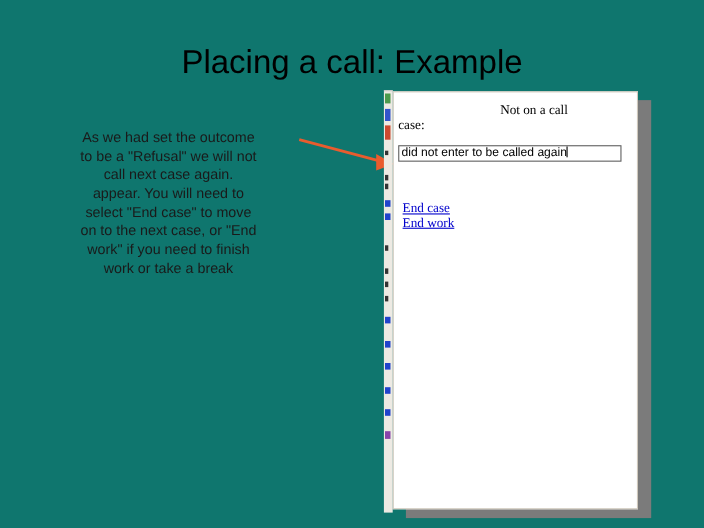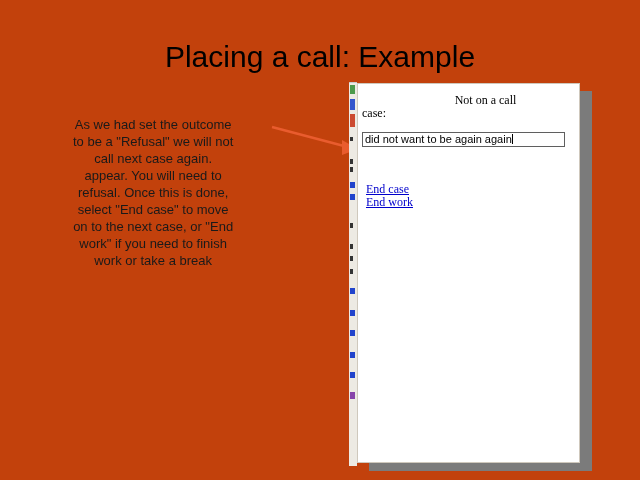--- a/index.html
+++ b/index.html
@@ -1,16 +1,16 @@
 <!DOCTYPE html>
 <html><head>
 <meta charset="utf-8">
 <style>
   html,body{margin:0;padding:0;background:#fff;}
-  .slide{position:relative;width:640px;height:480px;background:#c2410c;overflow:hidden;
+  .slide{position:relative;width:640px;height:480px;background:#0f766e;overflow:hidden;
          font-family:"Liberation Sans",sans-serif;color:#000;}
 
   
   .slide-title{position:absolute;left:0;right:0;top:40px;text-align:center;
                font-size:30px;line-height:34px;font-weight:400;color:#000;}
 
   
   .body-text{position:absolute;left:73px;top:116px;font-size:13px;line-height:17px;color:#1a1a1a;text-align:center;}
   .body-text .line{white-space:nowrap;}
 
@@ -40,21 +40,20 @@
 
 <div class="slide">
 
   <div class="slide-title">Placing a call: Example</div>
 
   <div class="body-text">
     <div class="line">As we had set the outcome</div>
     <div class="line">to be a "Refusal" we will not</div>
     <div class="line">call next case again.</div>
     <div class="line">appear. You will need to</div>
-    <div class="line">refusal. Once this is done,</div>
     <div class="line">select "End case" to move</div>
     <div class="line">on to the next case, or "End</div>
     <div class="line">work" if you need to finish</div>
     <div class="line">work or take a break</div>
   </div>
 
   <svg class="arrow-svg" viewBox="0 0 100 42">
     <line x1="7" y1="9" x2="79" y2="28" stroke="#E95C2E" stroke-width="2.5"></line>
     <polygon points="77,22 93,31 77,37" fill="#E95C2E"></polygon>
   </svg>
@@ -82,21 +81,21 @@
       <div class="frag" style="top:309px;height:7px;background:#8844AA;"></div>
     </div>
 
     <div class="panel">
       <div class="panel-heading">Not on a call</div>
 
       <div class="panel-instruction">
         <div>case:</div>
       </div>
 
-      <div class="reason-input"><span>did not want to be again again</span><span class="caret"></span></div>
+      <div class="reason-input"><span>did not enter to be called again</span><span class="caret"></span></div>
 
       <div class="panel-links">
         <a>End case</a>
         <a>End work</a>
       </div>
     </div>
 
   </div>
 
 </div>

